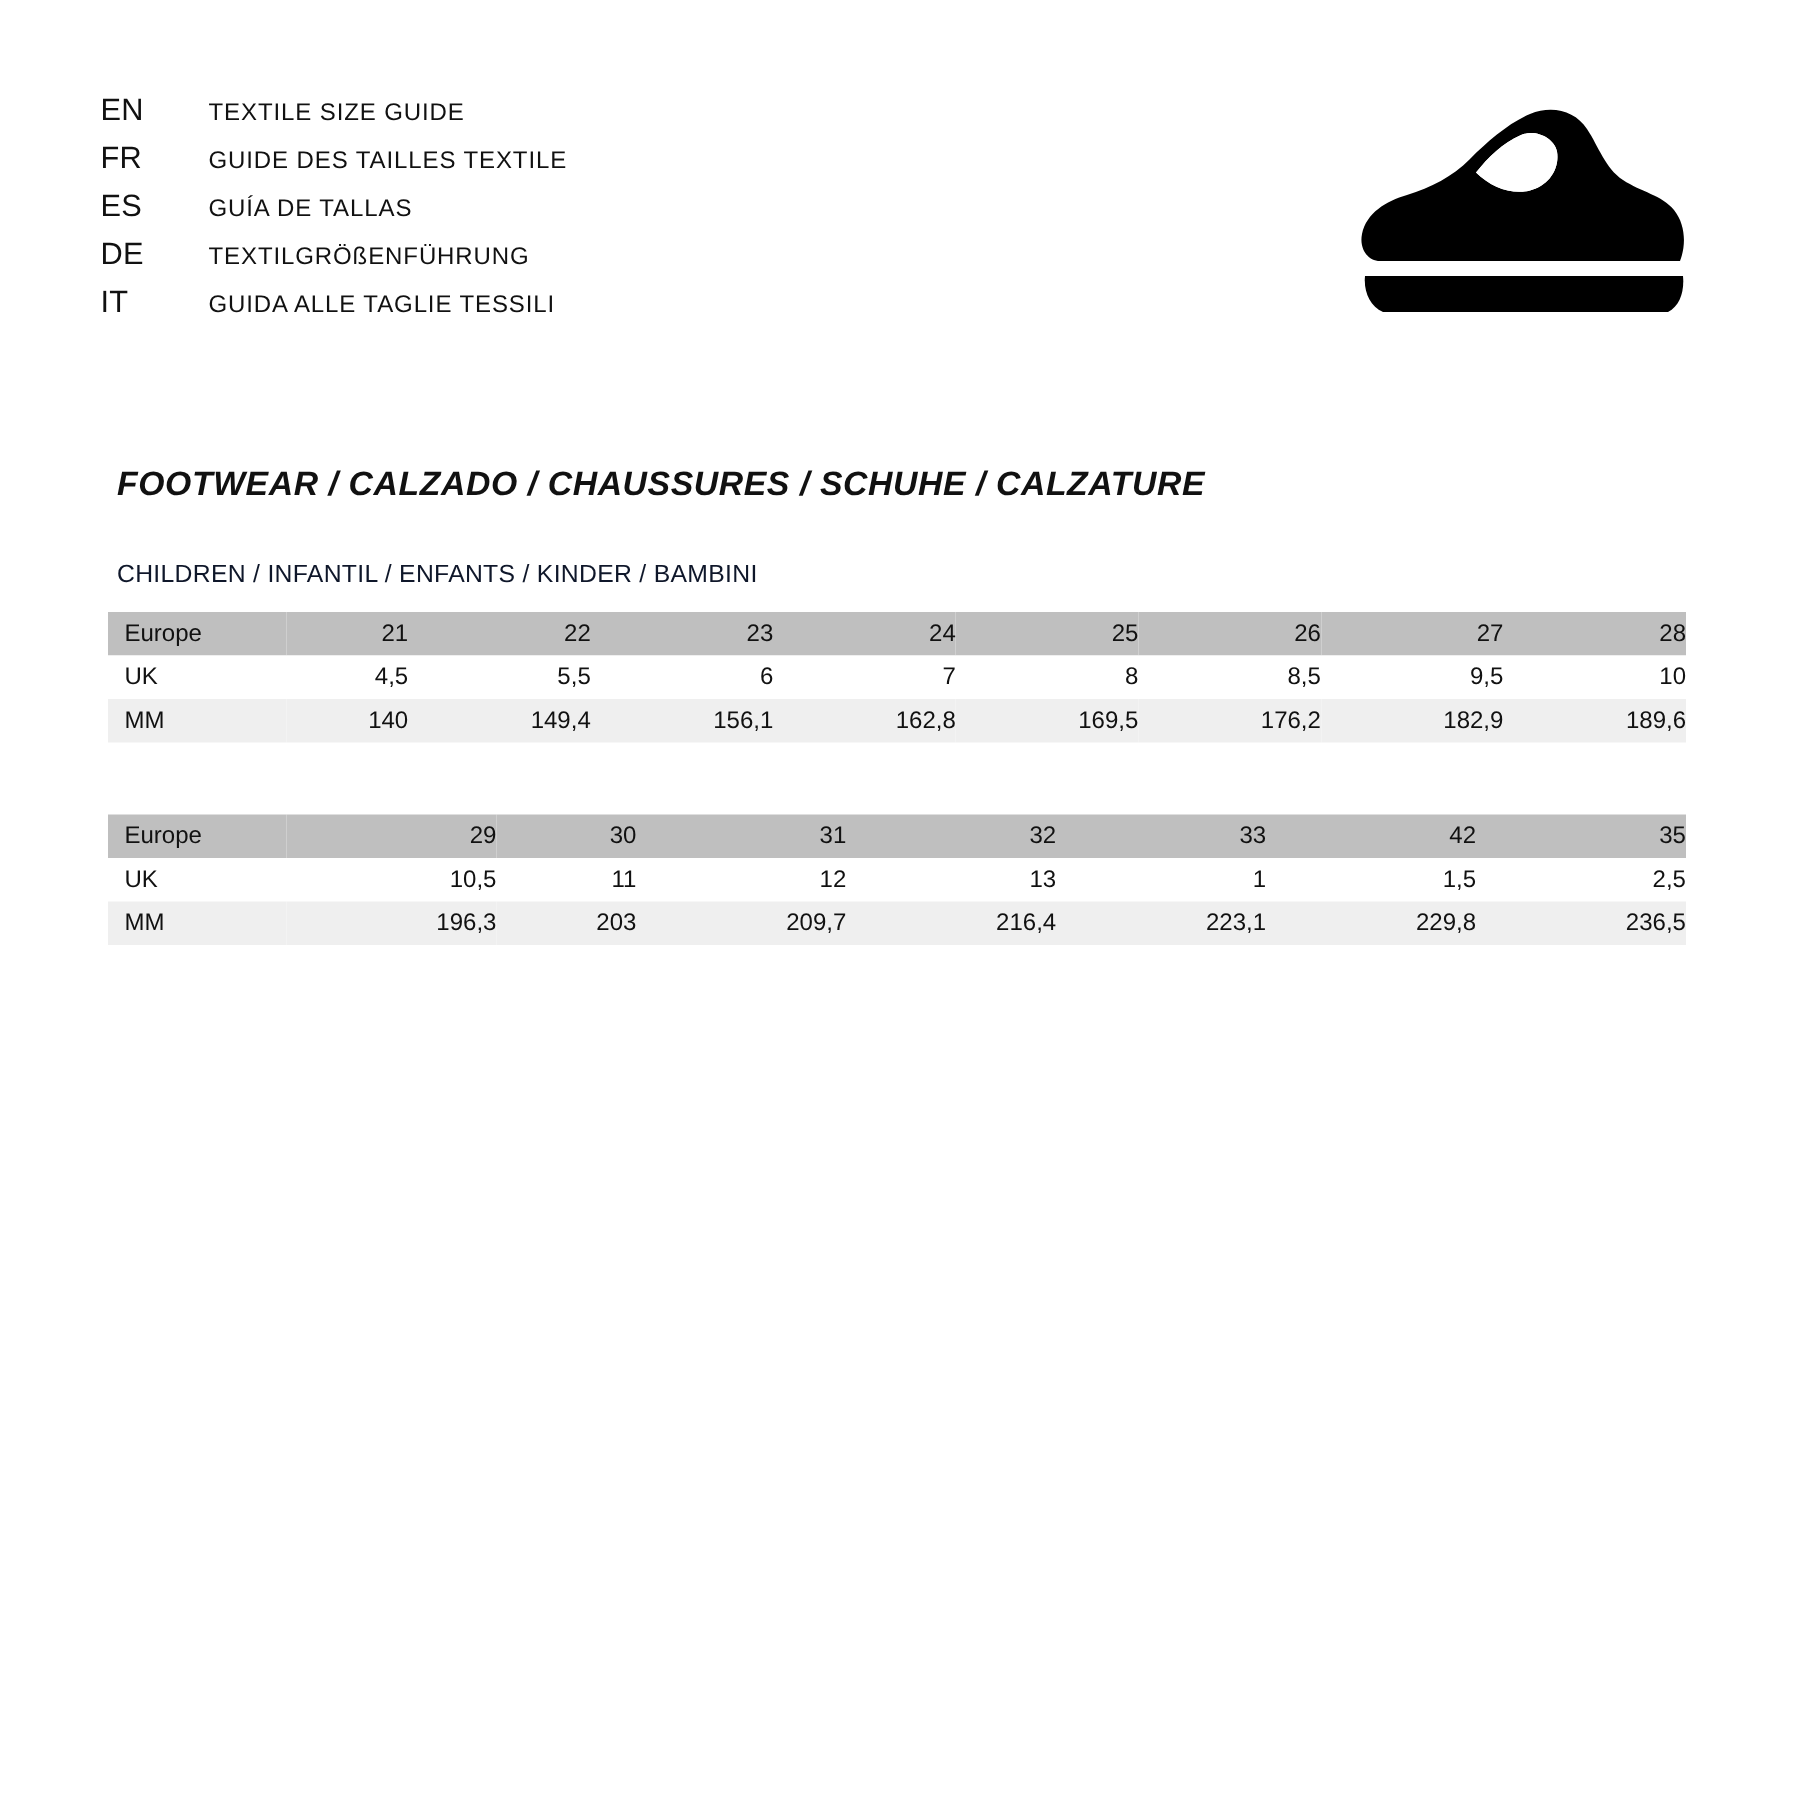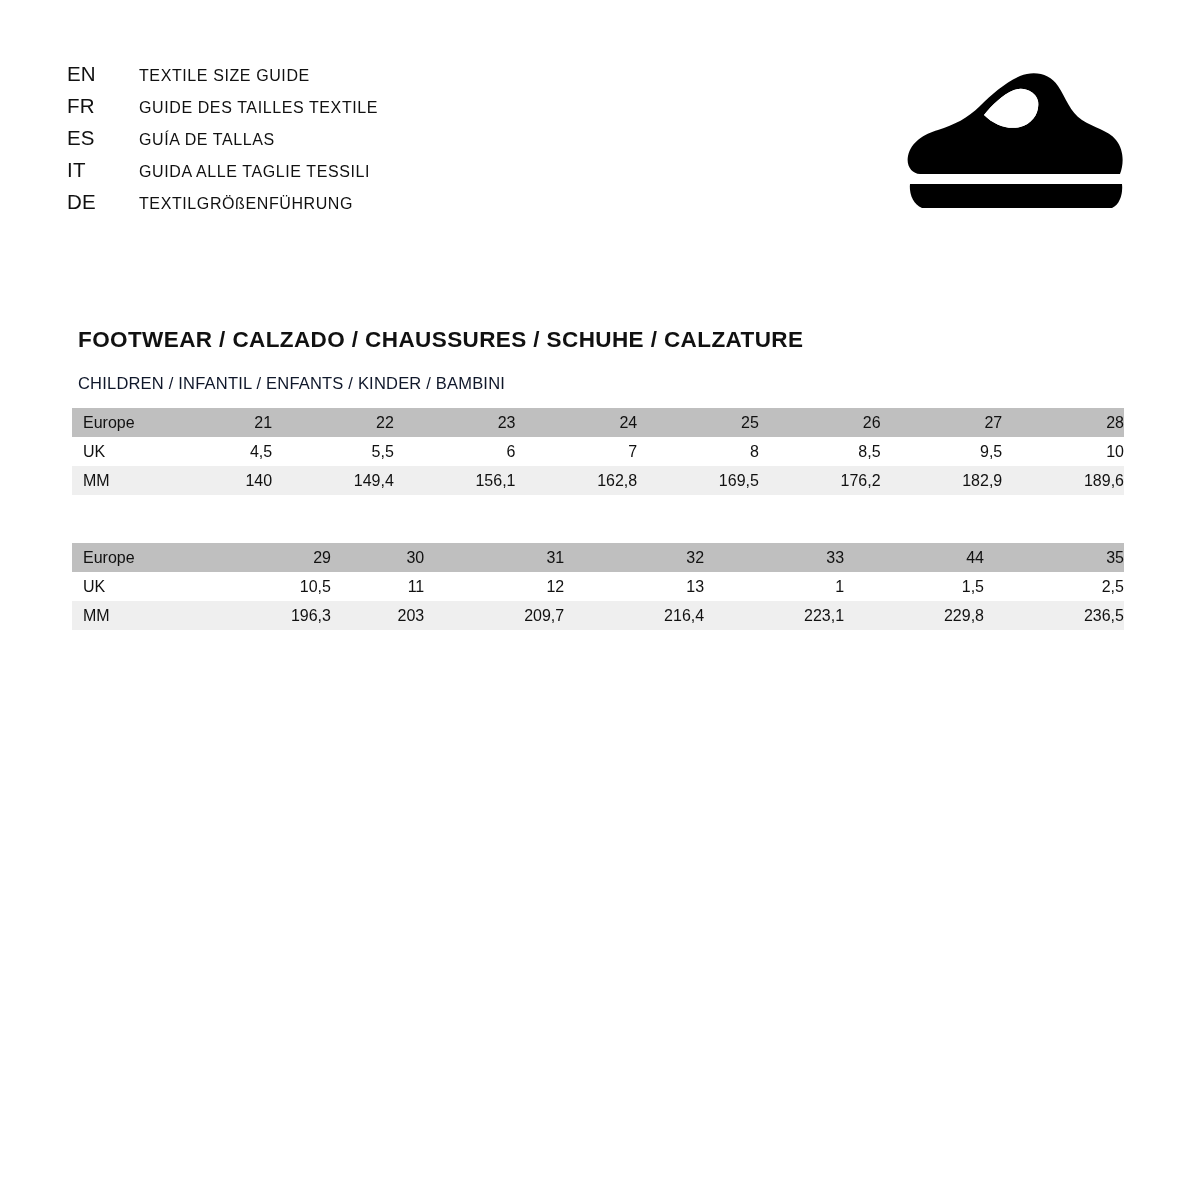--- a/index.html
+++ b/index.html
@@ -58,26 +58,27 @@
     right: 68px;
     top: 68px;
     width: 230px;
     height: 150px;
   }
 
   
   .section-title {
     position: absolute;
     left: 78px;
-    top: 327px;
+    top: 310px;
     font-size: 22.5px;
     font-weight: bold;
     letter-spacing: 0.4px;
     color: #111111;
     white-space: nowrap;
+    font-style: italic;
   }
 
   
   .sub-title {
     position: absolute;
     left: 78px;
     top: 374px;
     font-size: 16.5px;
     font-weight: 400;
     letter-spacing: 0.2px;
@@ -141,26 +142,26 @@
       </div>
       <div class="lang-row">
         <span class="lang-code">FR</span>
         <span class="lang-title">GUIDE DES TAILLES TEXTILE</span>
       </div>
       <div class="lang-row">
         <span class="lang-code">ES</span>
         <span class="lang-title">GUÍA DE TALLAS</span>
       </div>
       <div class="lang-row">
+        <span class="lang-code">DE</span>
+        <span class="lang-title">TEXTILGRÖßENFÜHRUNG</span>
+      </div>
+      <div class="lang-row">
         <span class="lang-code">IT</span>
         <span class="lang-title">GUIDA ALLE TAGLIE TESSILI</span>
-      </div>
-      <div class="lang-row">
-        <span class="lang-code">DE</span>
-        <span class="lang-title">TEXTILGRÖßENFÜHRUNG</span>
       </div>
     </div>
   </div>
 
   <div class="shoe-icon">
     <svg viewBox="0 0 230 150" width="230" height="150" xmlns="http://www.w3.org/2000/svg">
       <path fill="#000000" d="M118 8 C133 2 148 6 156 18 C164 30 168 44 180 52 C192 60 206 62 214 72 C222 82 222 96 218 106 L18 106 C10 106 4 98 6 88 C9 74 22 66 36 62 C52 57 66 50 78 38 C90 26 104 14 118 8 Z M112 22 C100 27 90 37 82 47 C92 57 106 62 118 59 C130 56 138 45 136 33 C134 24 122 18 112 22 Z"></path>
       <path fill="#000000" d="M8 116 L220 116 C221 126 218 136 210 140 L20 140 C11 136 7 126 8 116 Z"></path>
       <path fill="#ffffff" d="M112 22 C100 27 90 37 82 47 C92 57 106 62 118 59 C130 56 138 45 136 33 C134 24 122 18 112 22 Z"></path>
     </svg>
@@ -210,21 +211,21 @@
 
   <table class="size-table" id="table-2">
     <tbody>
       <tr class="row-head">
         <td class="rowlabel">Europe</td>
         <td>29</td>
         <td>30</td>
         <td>31</td>
         <td>32</td>
         <td>33</td>
-        <td>44</td>
+        <td>42</td>
         <td>35</td>
         <td class="cell-empty"></td>
       </tr>
       <tr class="row-alt">
         <td class="rowlabel">UK</td>
         <td>10,5</td>
         <td>11</td>
         <td>12</td>
         <td>13</td>
         <td>1</td>

